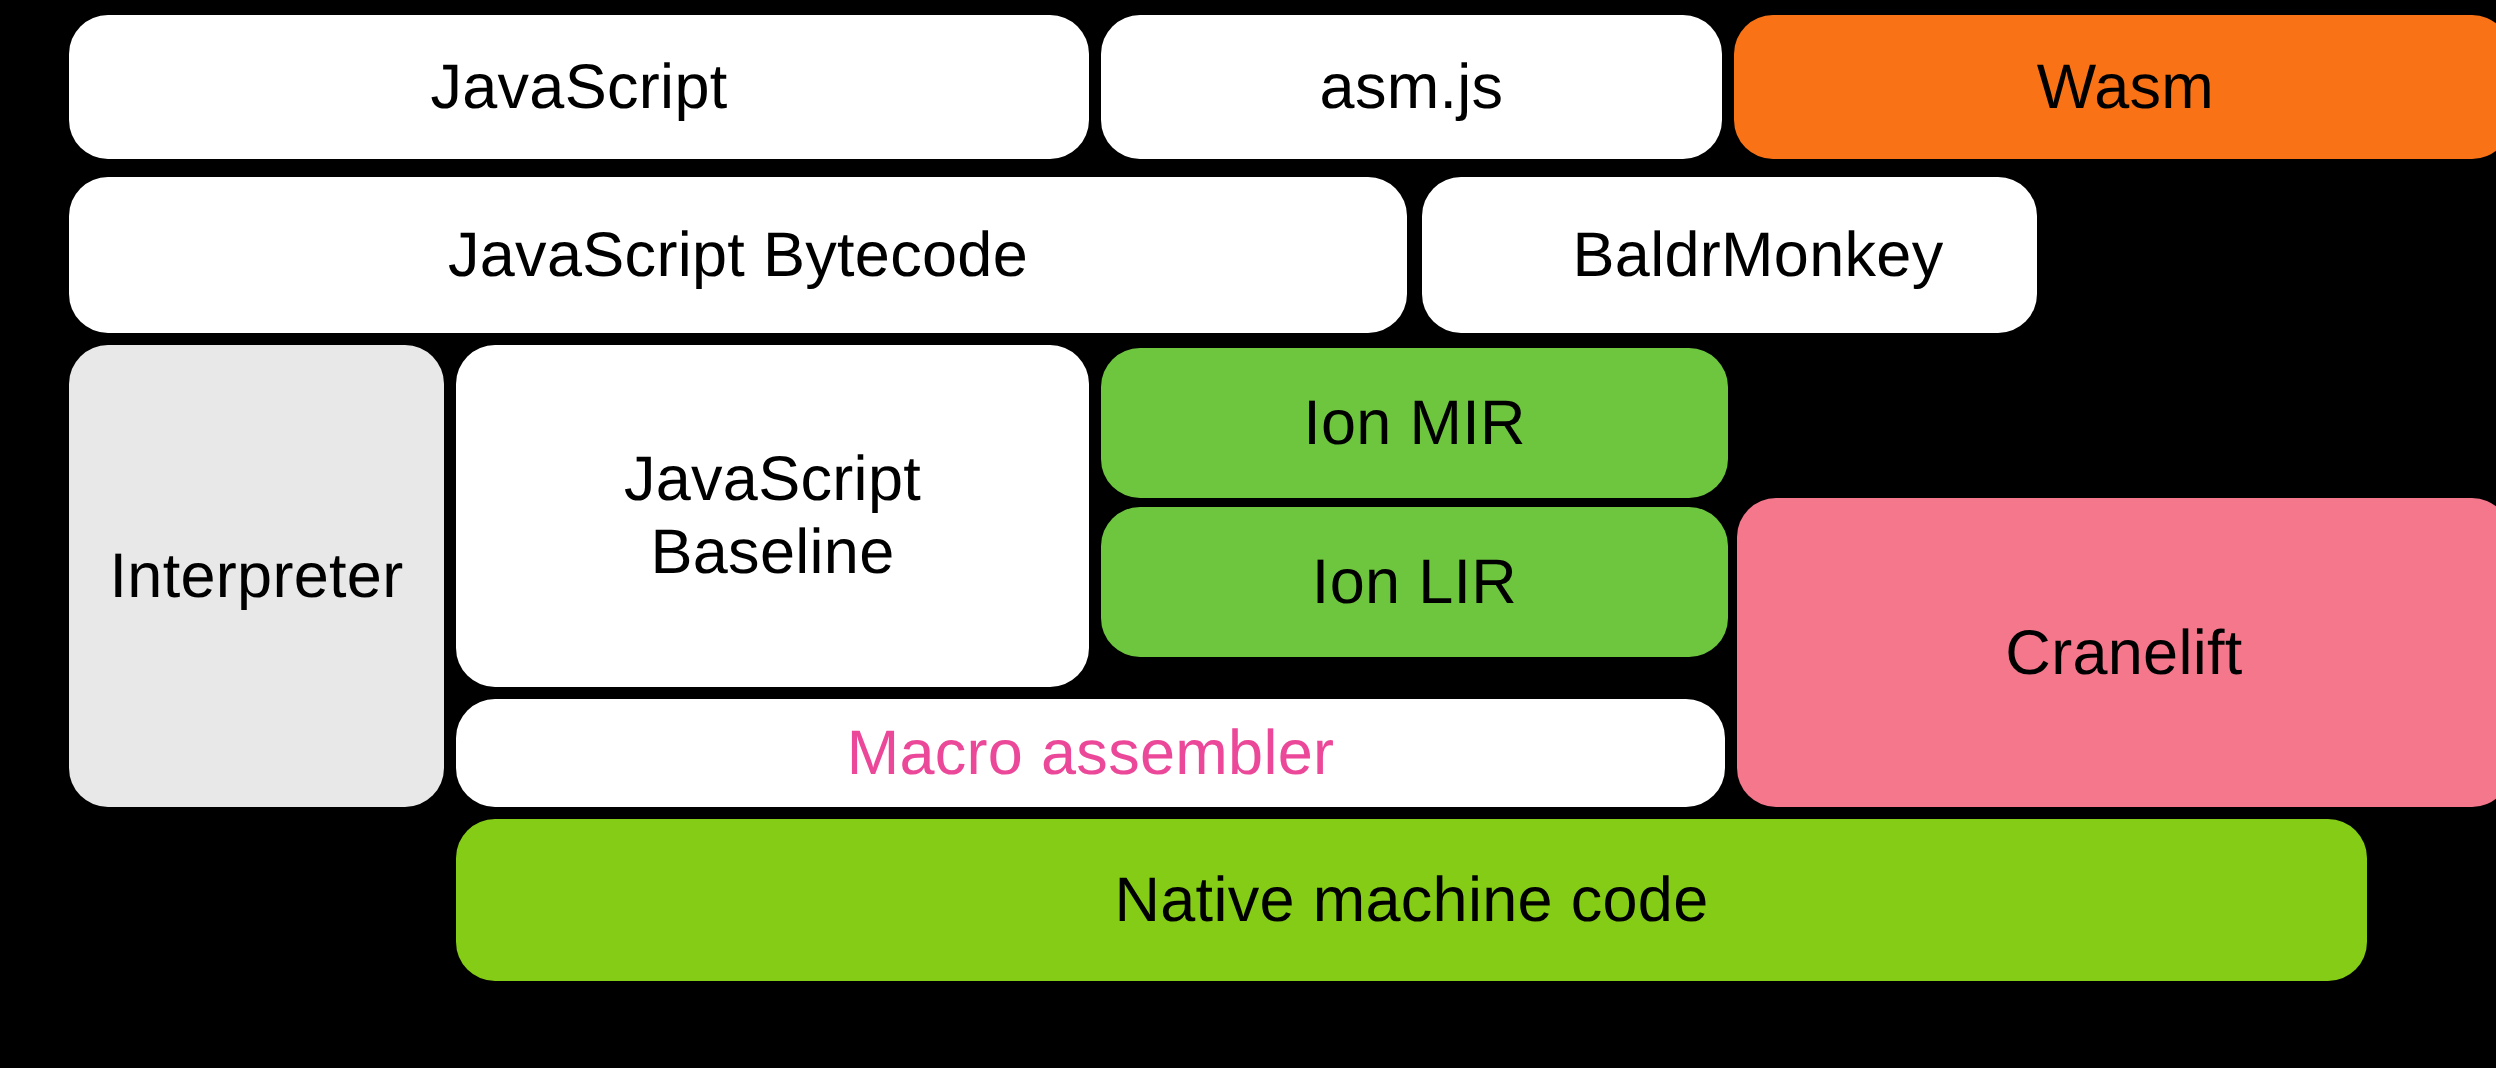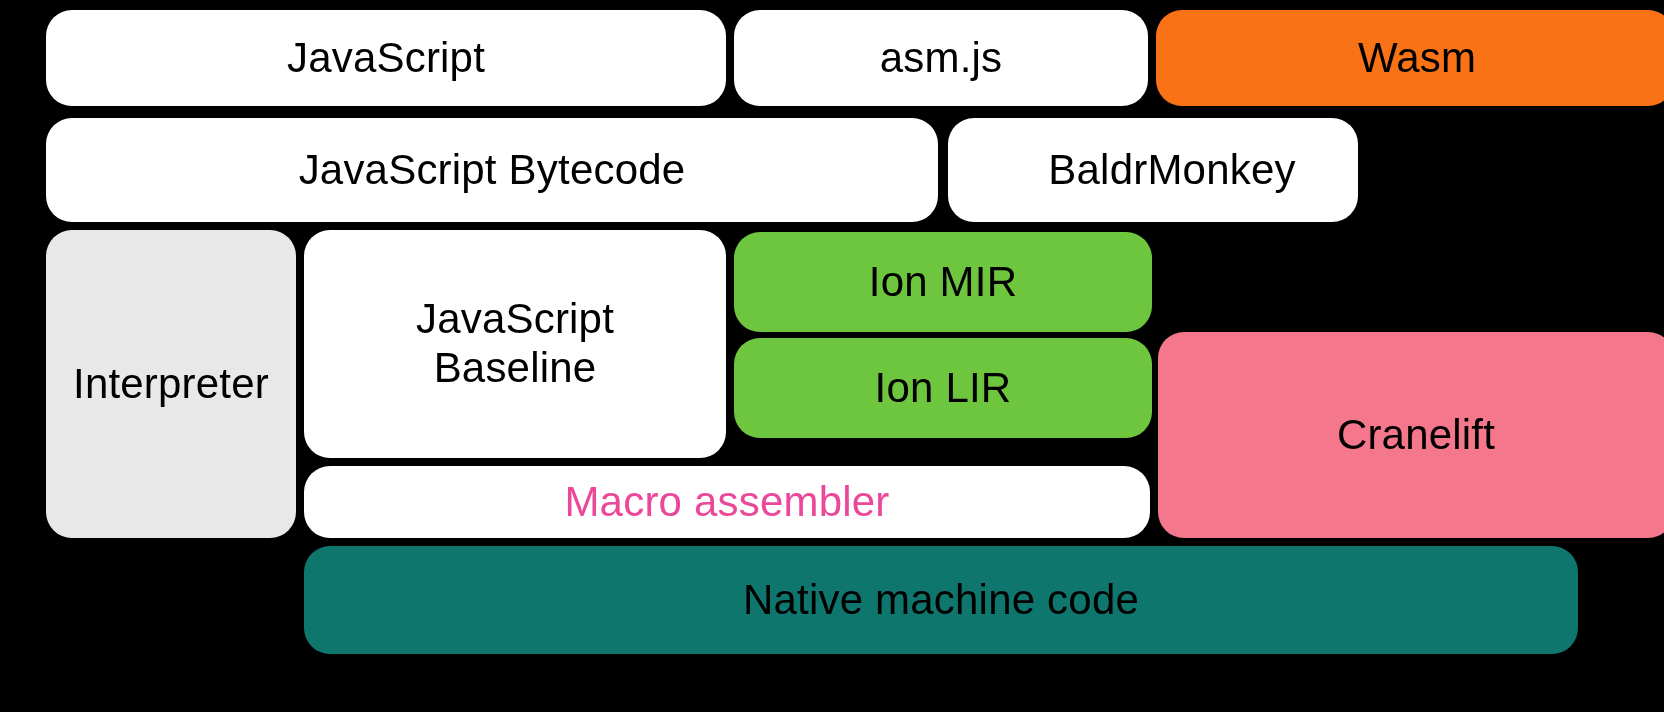--- a/index.html
+++ b/index.html
@@ -73,15 +73,15 @@
 Baseline</div>
 
   <div class="node" id="n-ion-mir" style="background-color: rgb(110, 198, 63); color: rgb(0, 0, 0);">Ion MIR</div>
 
   <div class="node" id="n-ion-lir" style="background-color: rgb(110, 198, 63); color: rgb(0, 0, 0);">Ion LIR</div>
 
   <div class="node" id="n-cranelift" style="background-color: rgb(244, 119, 140); color: rgb(0, 0, 0);">Cranelift</div>
 
   <div class="node" id="n-macro-assembler" style="background-color: rgb(255, 255, 255); color: #ec4899;">Macro assembler</div>
 
-  <div class="node" id="n-native-code" style="background-color: #0f766e; color: rgb(0, 0, 0);">Native machine code</div>
+  <div class="node" id="n-native-code" style="background-color: #84cc16; color: rgb(0, 0, 0);">Native machine code</div>
 
 </div>
 
 </body></html>

